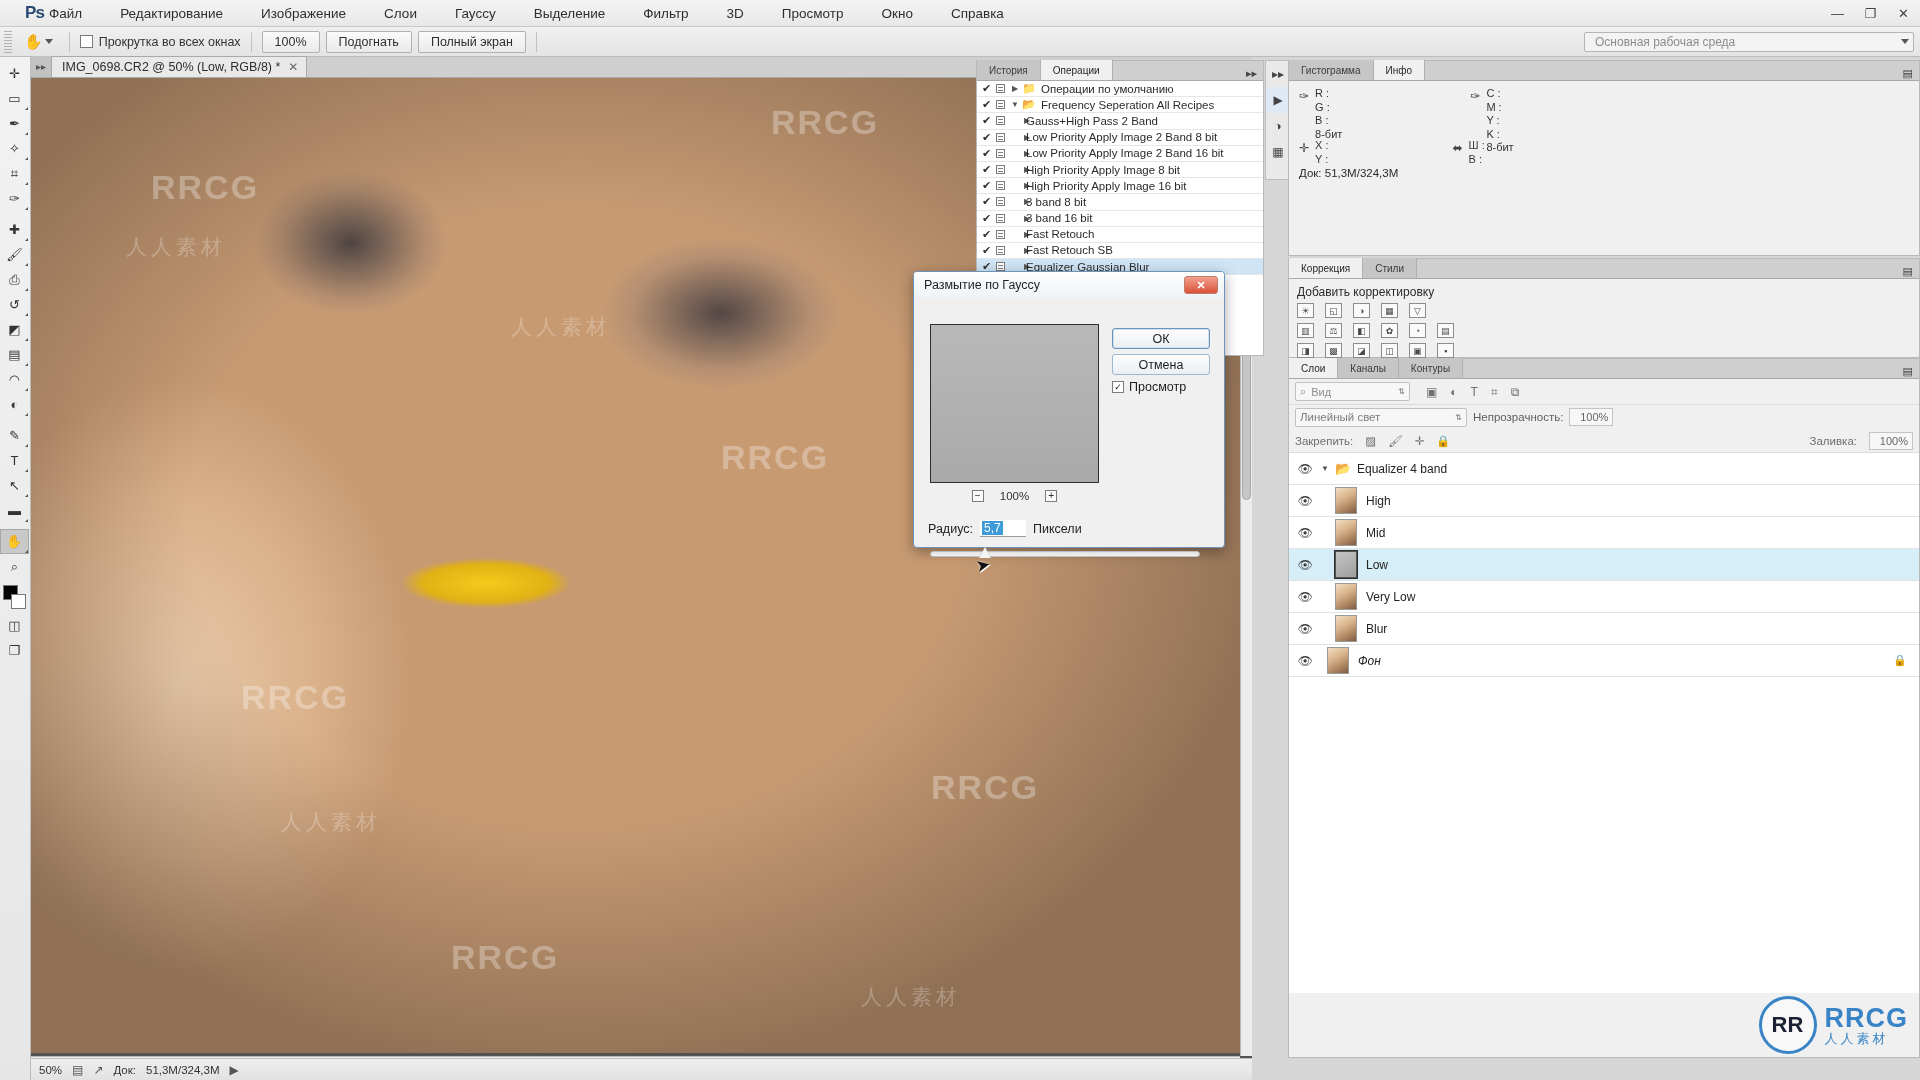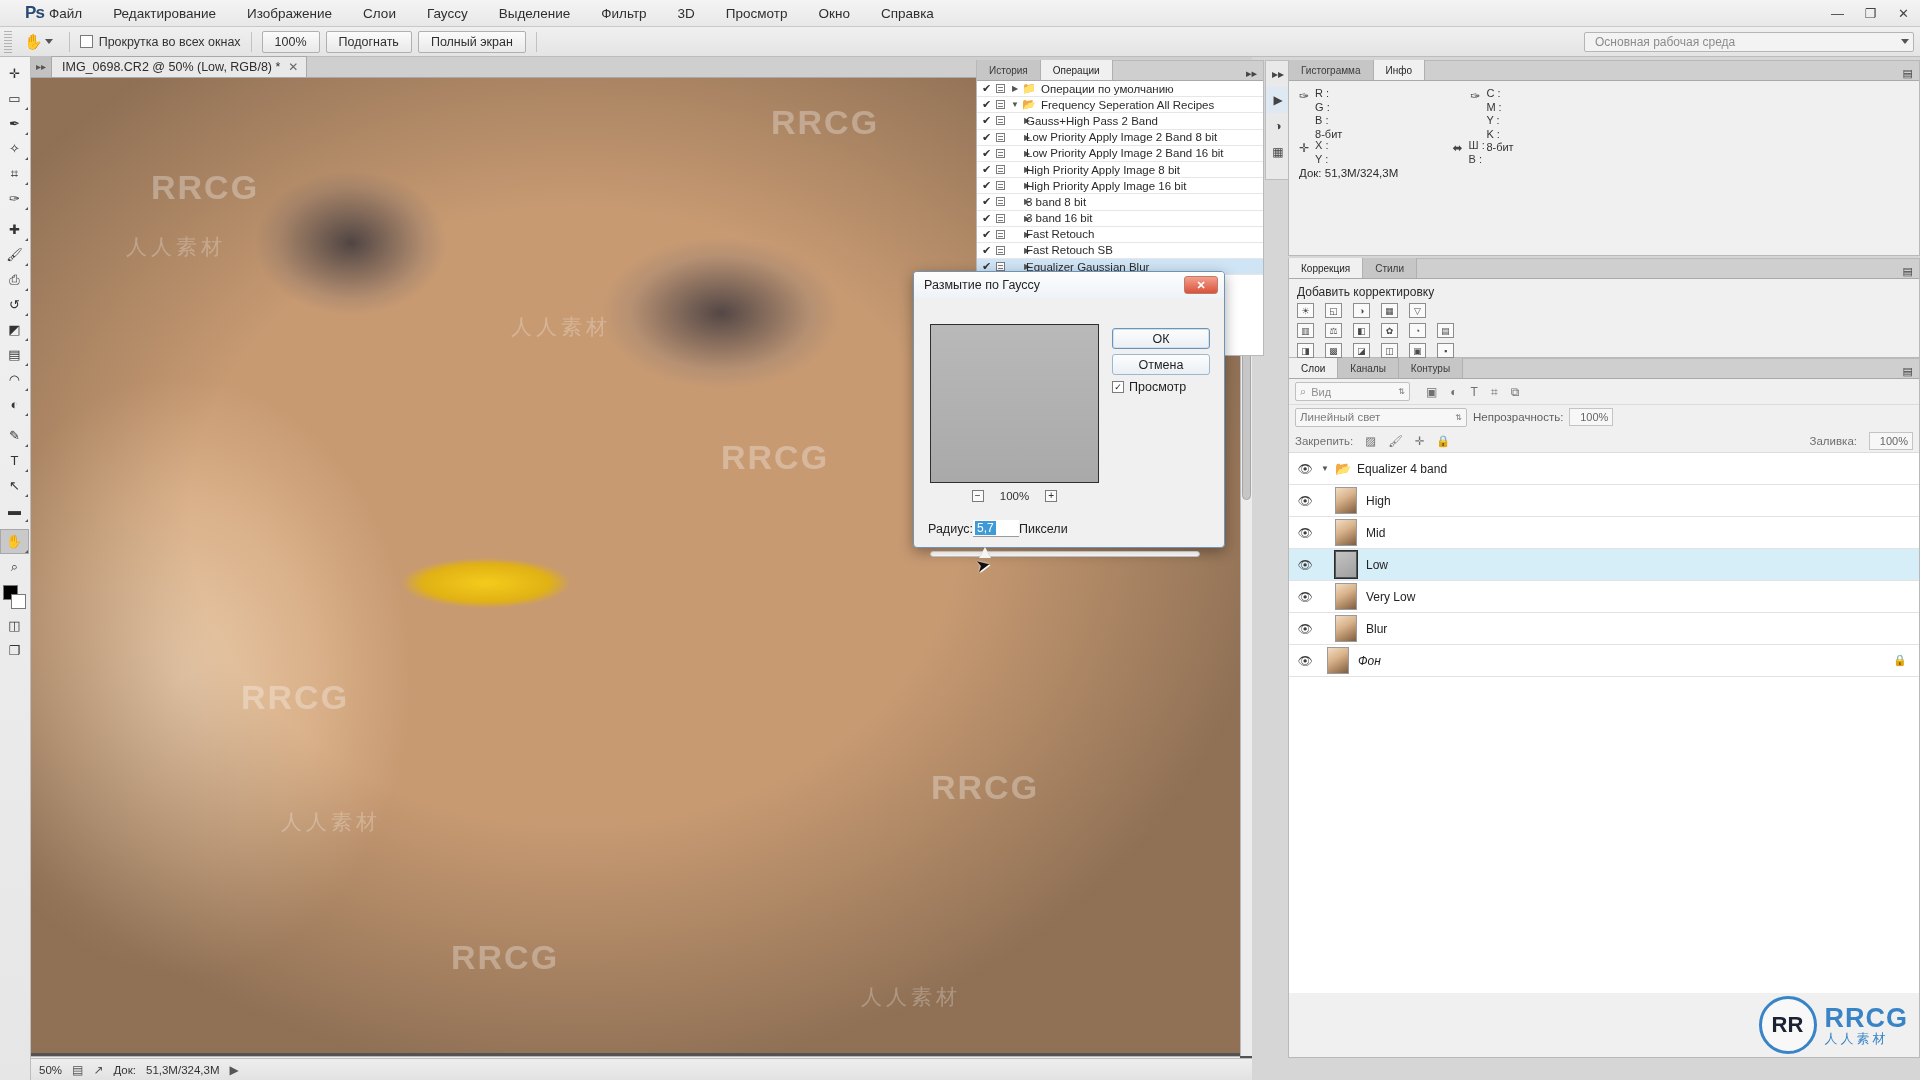--- a/index.html
+++ b/index.html
@@ -17,21 +17,21 @@
   .menubar {
     position:absolute; left:0; top:0; width:1920px; height:27px;
     background:linear-gradient(#f4f4f4,#e8e8e8);
     border-bottom:1px solid #c8c8c8;
     display:flex; align-items:center;
   }
   .ps-logo {
     width:38px; height:27px; display:flex; align-items:center; justify-content:center;
     font-weight:bold; font-size:17px; color:#2b4a73; letter-spacing:-1px;padding-left:31px;
   }
-  .menu-items { display:flex; align-items:center; gap:9px; }
+  .menu-items { display:flex; align-items:center; gap:16px; }
   .menu-item {
     padding:4px 11px; font-size:13.5px; color:#2f2f2f; white-space:nowrap; cursor:default;
   }
   .win-btns { margin-left:auto; display:flex; height:27px; }
   .win-btn {
     width:33px; height:27px; display:flex; align-items:center; justify-content:center;
     font-size:13px; color:#444;
   }
 
   
@@ -250,21 +250,21 @@
     position:absolute; left:16px; top:26px; width:169px; height:159px;
     background:linear-gradient(#b9b9b9,#a9a9a9); border:1px solid #2f2f2f;
   }
   .dlg-zoomrow {
     position:absolute; left:16px; top:192px; width:169px; display:flex; align-items:center;
     justify-content:center; gap:16px; font-size:11.5px; color:#333;
   }
   .zbtn { width:12px;height:12px;border:1px solid #7b7b7b;background:#fafafa;
     display:flex;align-items:center;justify-content:center;font-size:10px;line-height:1;color:#333; }
   .dlg-radrow {
-    position:absolute; left:14px; top:222px; display:flex; align-items:center; font-size:12.5px; color:#222;
+    position:absolute; left:14px; top:222px; display:flex; align-items:center; gap:7px; font-size:12.5px; color:#222;
   }
   .rad-input {
     width:46px; height:17px; border-bottom:1px solid #9a9a9a; background:#fff;
     display:flex; align-items:center; padding-left:2px;
   }
   .rad-val { background:#3f9bd8; color:#fff; font-size:12px; padding:0 2px; }
   .dlg-slider { position:absolute; left:16px; top:253px; width:270px; height:6px;
     background:linear-gradient(#e2e2e2,#f2f2f2); border:1px solid #bdbdbd; border-radius:3px; }
   .dlg-knob { position:absolute; left:48px; top:-5px; width:0;height:0;
     border-left:6px solid transparent; border-right:6px solid transparent; border-bottom:11px solid #f4f4f4;

